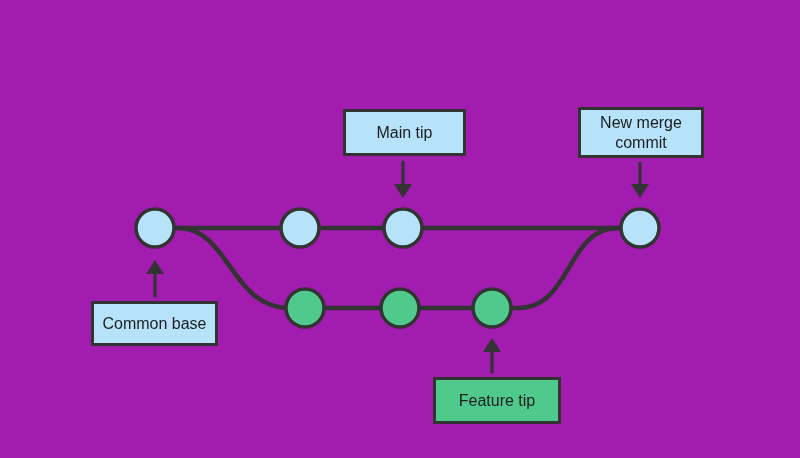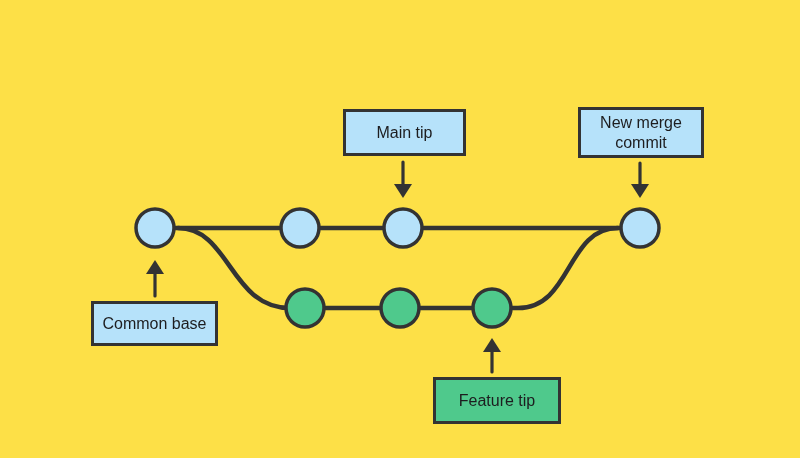--- a/index.html
+++ b/index.html
@@ -5,21 +5,21 @@
   html, body {
     margin: 0;
     padding: 0;
     background: #ffffff;
     font-family: "Liberation Sans", sans-serif;
   }
   .stage {
     position: relative;
     width: 800px;
     height: 458px;
-    background: #fde047;
+    background: #a21caf;
     overflow: hidden;
   }
   .stage svg {
     position: absolute;
     left: 0;
     top: 0;
   }
   .branch-line {
     fill: none;
     stroke: #333333;

